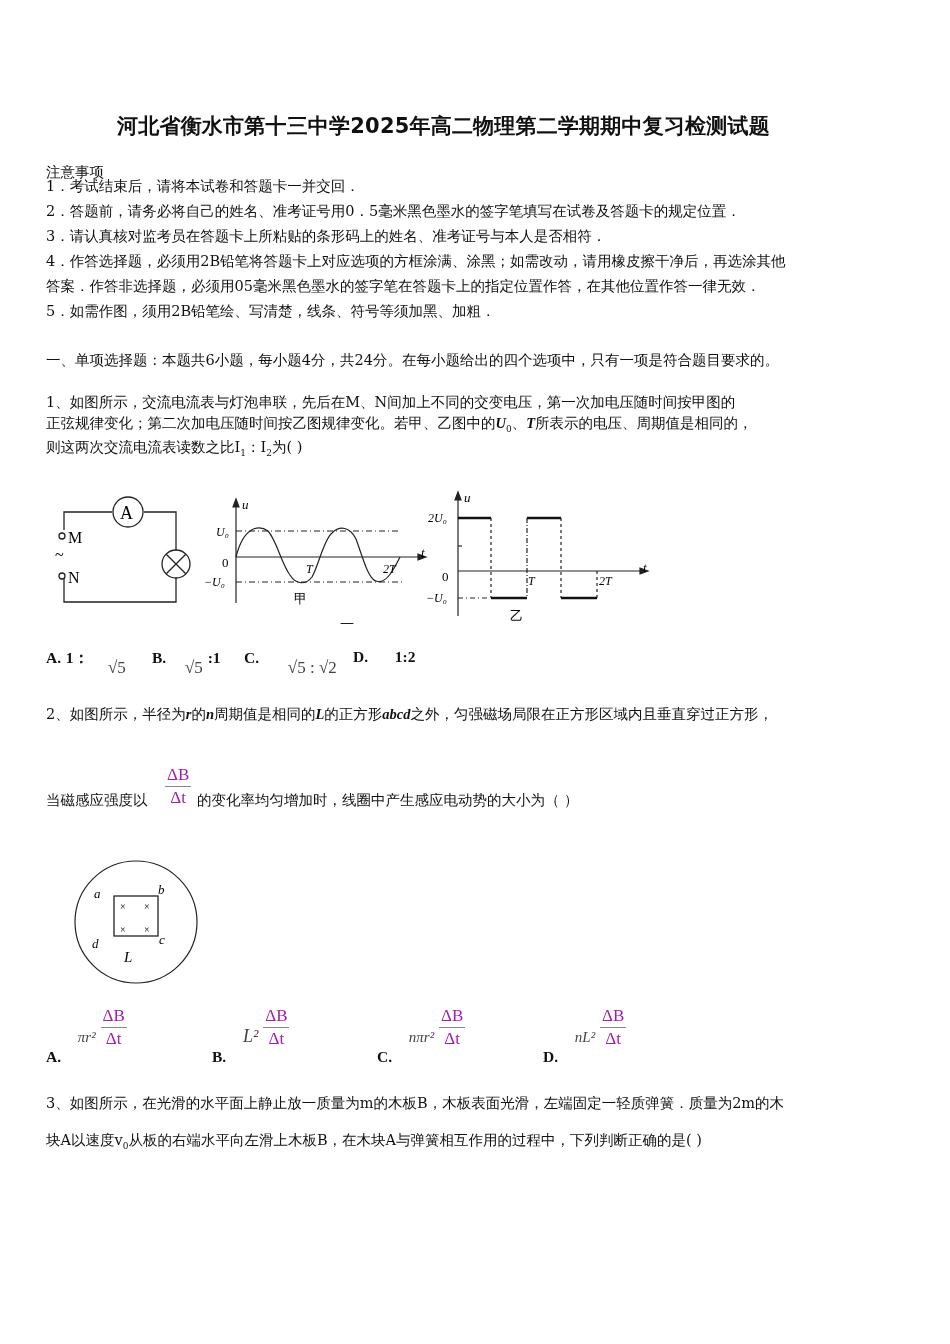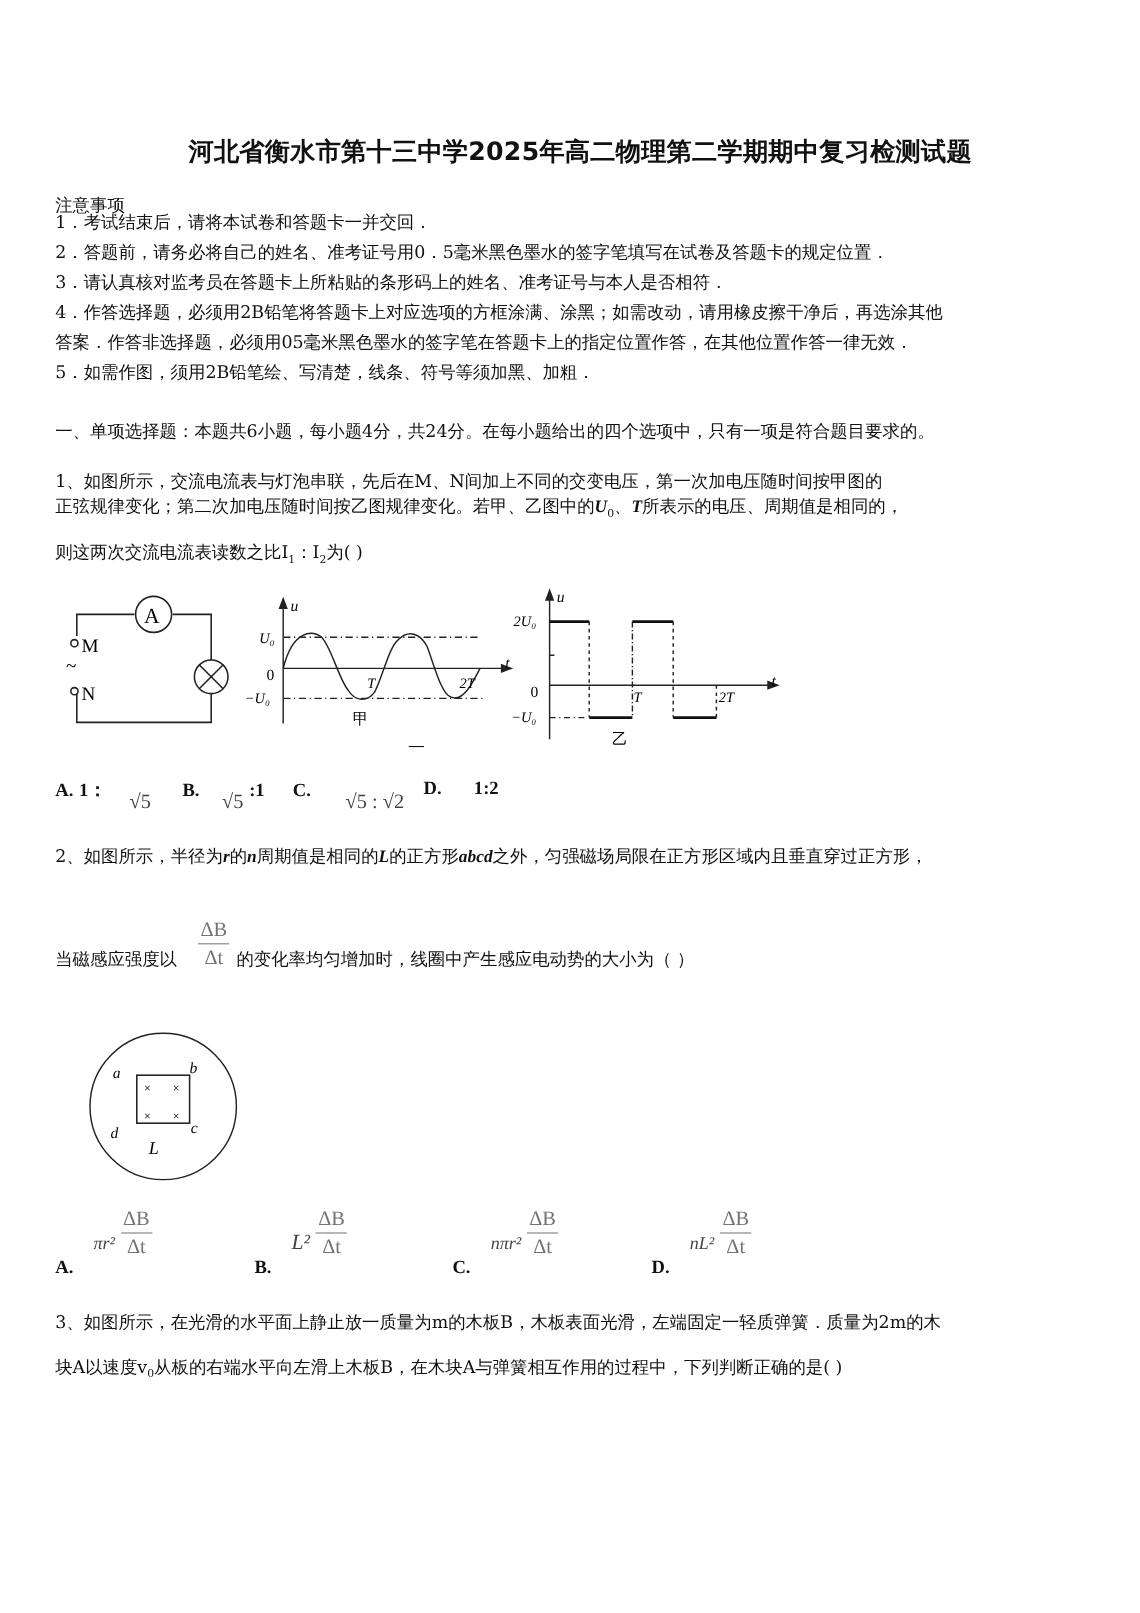--- a/index.html
+++ b/index.html
@@ -1,27 +1,27 @@
 <!DOCTYPE html>
 <html><head>
 <meta charset="utf-8">
 <style>
   html, body { margin:0; padding:0; background:#fff; }
   body { width:950px; height:1344px; position:relative; overflow:hidden; color:#111;
          font-family:"DejaVu Serif", serif; }
   .abs { position:absolute; }
   .title { left:0; width:887px; top:112px; text-align:center; font-family:"DejaVu Sans", sans-serif;
-           font-weight:bold; font-size:21px; letter-spacing:0.2px;padding-left:40px; }
+           font-weight:bold; font-size:21px; letter-spacing:0.2px; }
   .line { left:46px; font-size:14.5px; white-space:nowrap; line-height:20px; }
   .bold { font-weight:bold; }
   .it { font-style:italic; font-family:"Liberation Serif", serif; }
   .opt { font-size:15px; white-space:nowrap; }
   .optlbl { font-weight:bold; font-family:"Liberation Serif", serif; font-size:15.5px; }
   .math { font-family:"Liberation Serif", serif; color:#444; }
-  .frac { display:inline-block; vertical-align:middle; text-align:center; font-family:"Liberation Serif", serif; color:#737373; font-size:17px; line-height:22px; }
+  .frac { display:inline-block; vertical-align:middle; text-align:center; font-family:"Liberation Serif", serif; color:#a21caf; font-size:17px; line-height:22px; }
   .frac .num { display:block; border-bottom:1px solid #888; padding:0 2px; }
   .frac .den { display:block; }
   sub { font-size:9px; }
   svg text { font-family:"Liberation Serif", serif; }
 </style>
 </head>
 <body>
 
 <div class="abs title">河北省衡水市第十三中学2025年高二物理第二学期期中复习检测试题</div>
 
@@ -32,21 +32,21 @@
 <div class="abs line" style="top:251px;">4．作答选择题，必须用2B铅笔将答题卡上对应选项的方框涂满、涂黑；如需改动，请用橡皮擦干净后，再选涂其他</div>
 <div class="abs line" style="top:276px;">答案．作答非选择题，必须用05毫米黑色墨水的签字笔在答题卡上的指定位置作答，在其他位置作答一律无效．</div>
 <div class="abs line" style="top:301px;">5．如需作图，须用2B铅笔绘、写清楚，线条、符号等须加黑、加粗．</div>
 
 <div class="abs line" style="top:350px;">一、单项选择题：本题共6小题，每小题4分，共24分。在每小题给出的四个选项中，只有一项是符合题目要求的。</div>
 
 <div class="abs line" style="top:392px;">1、如图所示，交流电流表与灯泡串联，先后在M、N间加上不同的交变电压，第一次加电压随时间按甲图的</div>
 <div class="abs line" style="top:413px;">
   <span>正弦规律变化；第二次加电压随时间按乙图规律变化。若甲、乙图中的</span><span class="it bold">U</span><sub>0</sub><span>、</span><span class="it bold">T</span><span>所表示的电压、周期值是相同的，</span>
 </div>
-<div class="abs line" style="top:451px;">
+<div class="abs line" style="top:437px;">
   <span>则这两次交流电流表读数之比I</span><sub>1</sub><span>：I</span><sub>2</sub><span>为(      )</span>
 </div>
 
 <svg class="abs" style="left:50px; top:490px;" width="150" height="120">
   <g stroke="#222" stroke-width="1.3" fill="none">
     <polyline points="14,40 14,22 62,22"></polyline>
     <polyline points="94,22 126,22 126,60"></polyline>
     <polyline points="126,88 126,112 14,112 14,88"></polyline>
     <circle cx="78" cy="22" r="15"></circle>
     <circle cx="126" cy="74" r="14"></circle>

